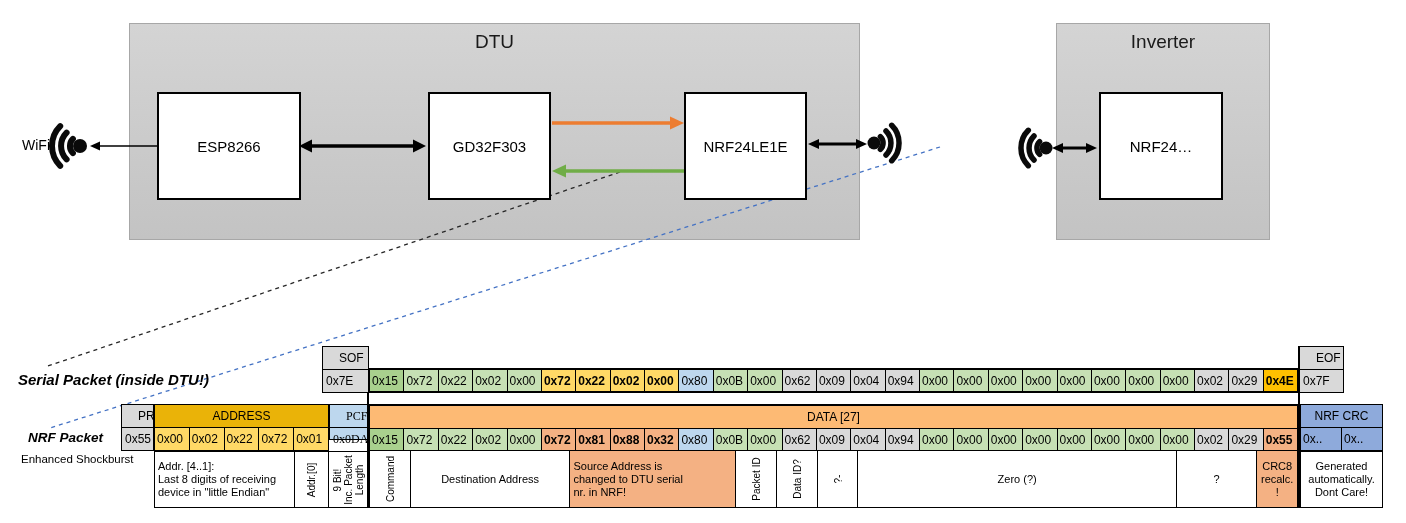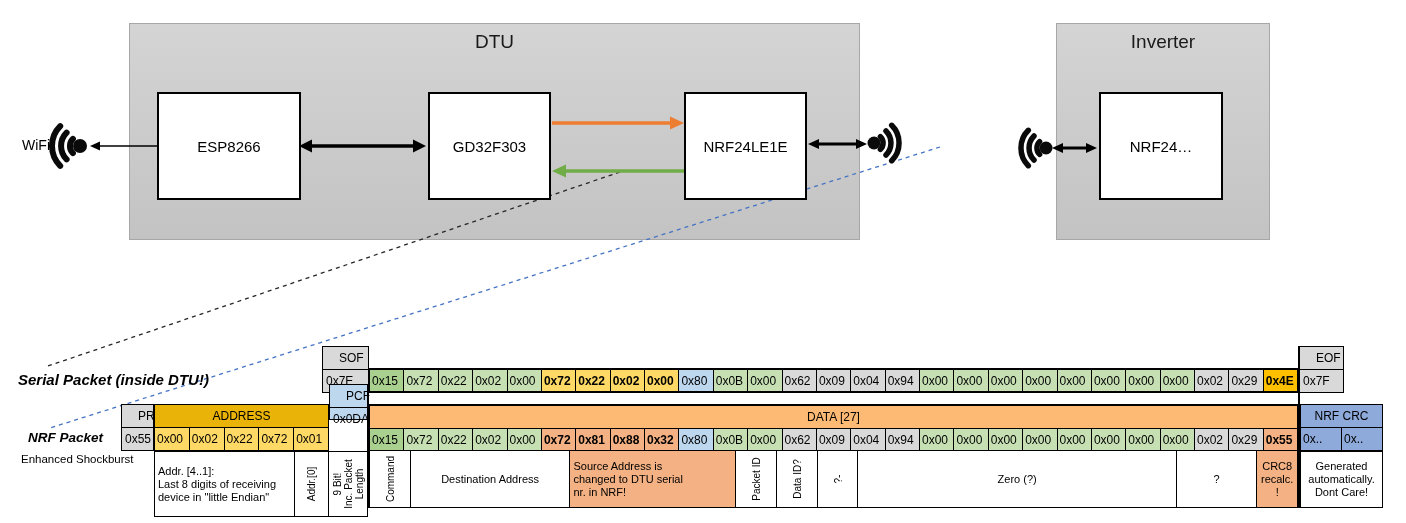--- a/index.html
+++ b/index.html
@@ -188,21 +188,21 @@
     <div class="hd hd-center">ADDRESS</div>
     <div class="brow" style="height:22px;">
         <div class="bcell c-yellow">0x00</div>
         <div class="bcell c-yellow">0x02</div>
         <div class="bcell c-yellow">0x22</div>
         <div class="bcell c-yellow">0x72</div>
         <div class="bcell c-yellow">0x01</div>
       </div>
   </div>
 
-  <div class="abs mini-col ptable" style="left:329px;top:384px;width:39px;height:36px;background:#BDD7EE;">
+  <div class="abs mini-col ptable" style="left:329px;top:404px;width:39px;height:36px;background:#BDD7EE;font-family:Liberation Serif, serif;">
     <div class="hd">PCF</div>
     <div class="vl">0x0DA</div>
   </div>
 
   <div class="abs blk ptable" style="left:368px;top:404px;width:931px;height:47px;">
     <div class="bhd">DATA [27]</div>
     <div class="brow">
         <div class="bcell c-gdark">0x15</div>
         <div class="bcell c-glight">0x72</div>
         <div class="bcell c-glight">0x22</div>
@@ -234,21 +234,21 @@
   </div>
 
   <div class="abs mini-col ptable" style="left:1300px;top:404px;width:83px;height:47px;background:#8EAADB;">
     <div class="hd hd-center">NRF CRC</div>
     <div class="brow" style="height:22px;">
         <div class="bcell c-crcblue">0x..</div>
         <div class="bcell c-crcblue">0x..</div>
       </div>
   </div>
 
-  <div class="abs anngrp" style="left:154px;top:451px;width:214px;height:66px;">
+  <div class="abs anngrp" style="left:154px;top:451px;width:214px;height:57px;">
       <div class="acell aleft" style="flex: 140 1 0px;">Addr. [4..1]:
 Last 8 digits of receiving
 device in "little Endian"</div>
       <div class="acell rcell" style="flex: 35 1 0px;"><div class="rot">Addr.[0]</div></div>
       <div class="acell rcell" style="flex: 40 1 0px;"><div class="rot">9 Bit!
 Inc. Packet
 Length</div></div>
     </div>
 
   <div class="abs anngrp thick" style="left:368px;top:451px;width:931px;height:57px;">

